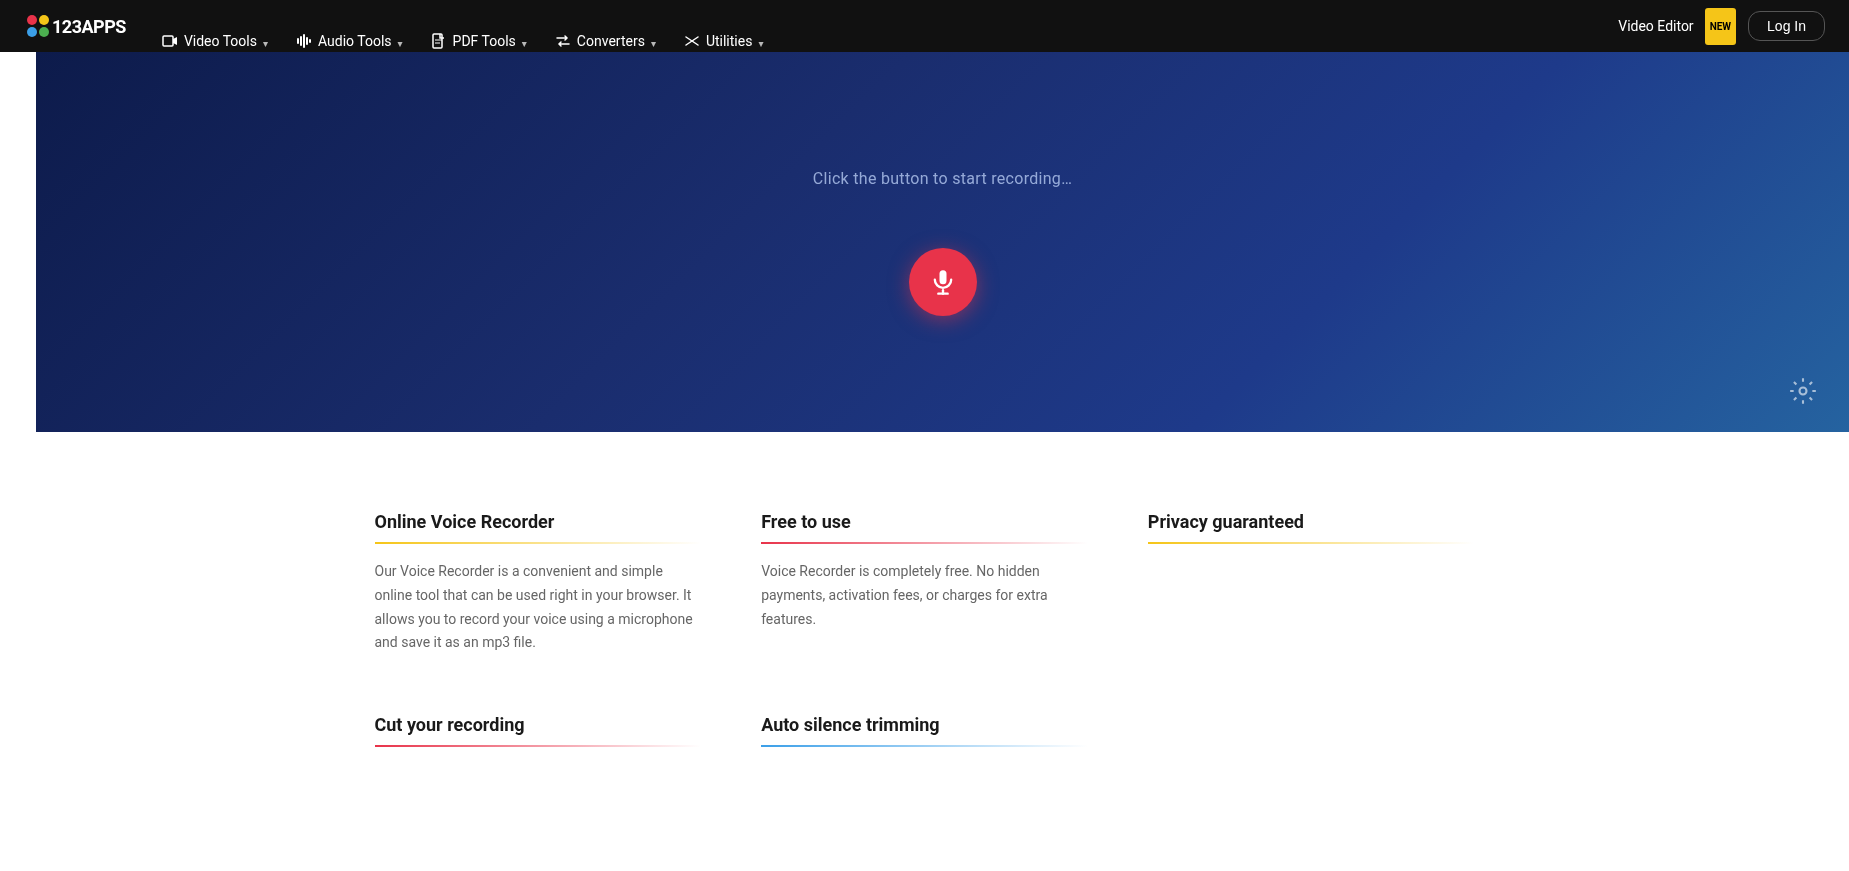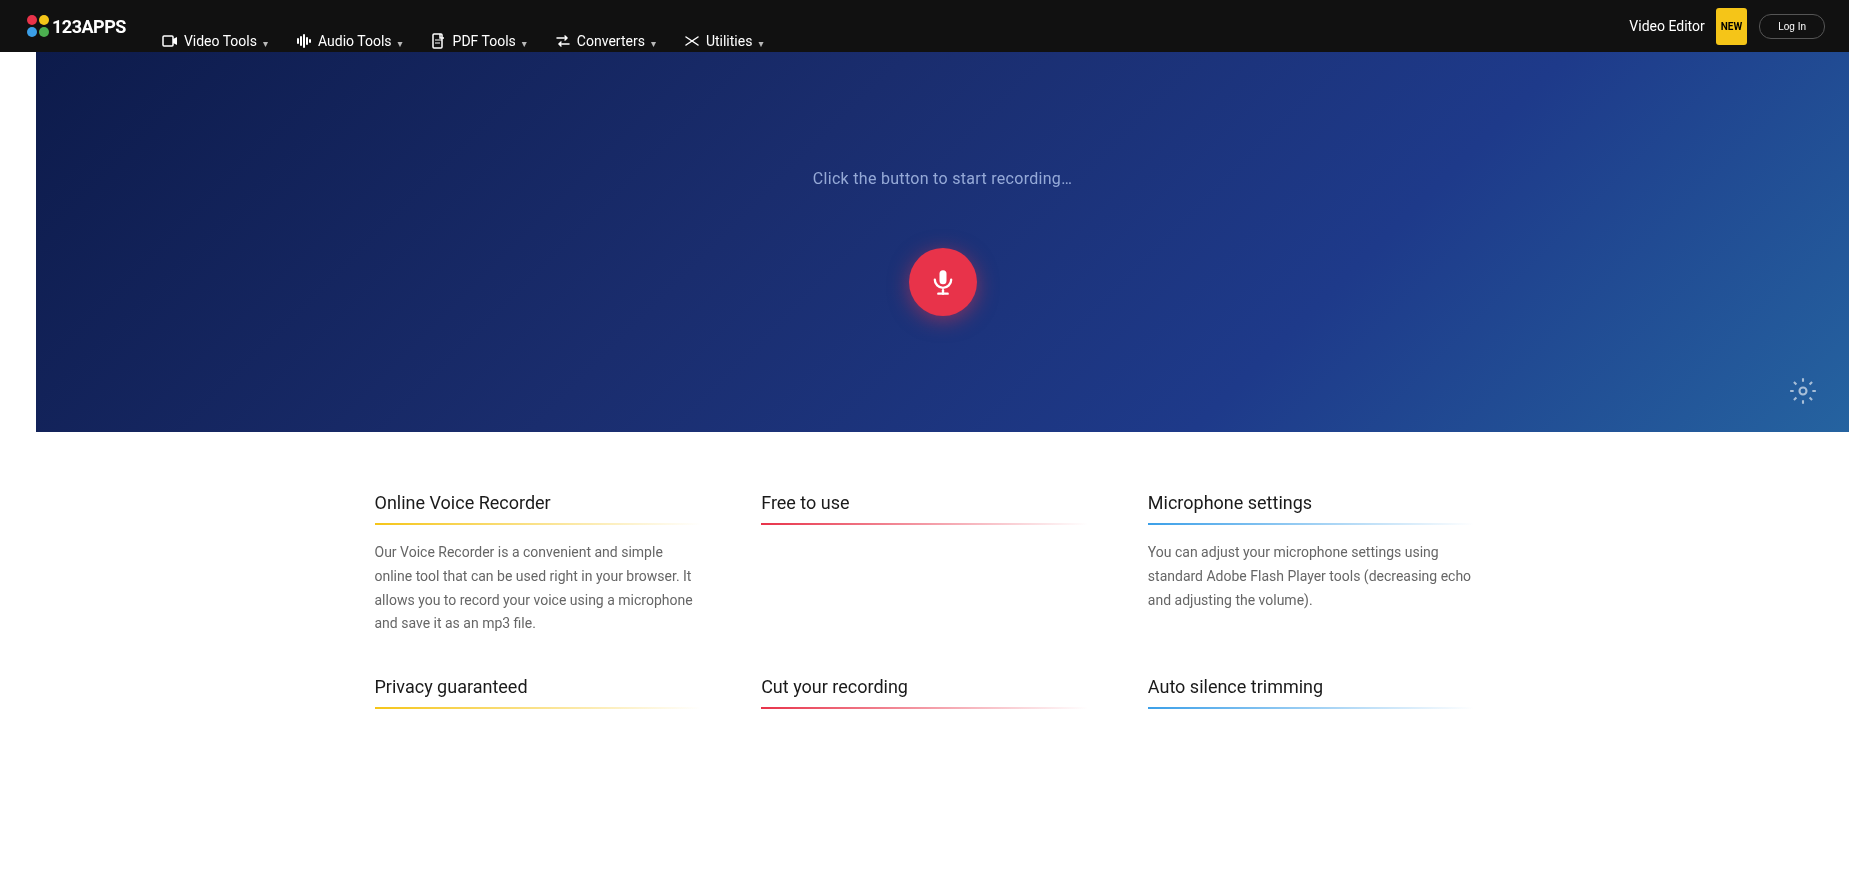--- a/index.html
+++ b/index.html
@@ -69,21 +69,21 @@
       color: #000;
       font-size: 10px;
       font-weight: 700;
       padding: 13px 5px;
       border-radius: 3px;
     }
     .login-btn {
       background: transparent;
       border: 1px solid #555;
       color: #fff;
-      font-size: 10px;
+      font-size: 14px;
       padding: 6px 18px;
       border-radius: 12px;
       cursor: pointer;
     }
 
     
     .hero {
       background: linear-gradient(135deg, #0d1b4b 0%, #1a2d6e 40%, #1e3a8a 70%, #2563a0 100%);
       min-height: 380px;
       display: flex;
@@ -134,23 +134,24 @@
     .features-grid {
       display: grid;
       grid-template-columns: repeat(3, 1fr);
       gap: 40px 60px;
       max-width: 1100px;
       margin: 0 auto;
     }
     .feature-item {}
     .feature-title {
       font-size: 18px;
-      font-weight: 400;
+      font-weight: 700;
       color: #1a1a1a;
       margin-bottom: 10px;
+      margin-top: 19px;
     }
     .feature-underline {
       height: 2px;
       width: 100%;
       margin-bottom: 16px;
     }
     .feature-underline.yellow { background: linear-gradient(to right, #f5c518, transparent); }
     .feature-underline.red { background: linear-gradient(to right, #e8334a, transparent); }
     .feature-underline.blue { background: linear-gradient(to right, #3b9fe8, transparent); }
     .feature-text {
@@ -261,27 +262,23 @@
 
     <div class="feature-item">
       <h3 class="feature-title">Online Voice Recorder</h3>
       <div class="feature-underline yellow"></div>
       <p class="feature-text">Our Voice Recorder is a convenient and simple online tool that can be used right in your browser. It allows you to record your voice using a microphone and save it as an mp3 file.</p>
     </div>
 
     <div class="feature-item">
       <h3 class="feature-title">Free to use</h3>
       <div class="feature-underline red"></div>
-    </div>
-
-    <div class="feature-item">
-      <h3 class="feature-title">Microphone settings</h3>
-      <div class="feature-underline blue"></div>
-      <p class="feature-text">You can adjust your microphone settings using standard Adobe Flash Player tools (decreasing echo and adjusting the volume).</p>
-    </div>
+      <p class="feature-text">Voice Recorder is completely free. No hidden payments, activation fees, or charges for extra features.</p>
+    </div>
+
 
     <div class="feature-item">
       <h3 class="feature-title">Privacy guaranteed</h3>
       <div class="feature-underline yellow"></div>
       <p class="feature-text"></p>
     </div>
 
     <div class="feature-item">
       <h3 class="feature-title">Cut your recording</h3>
       <div class="feature-underline red"></div>

